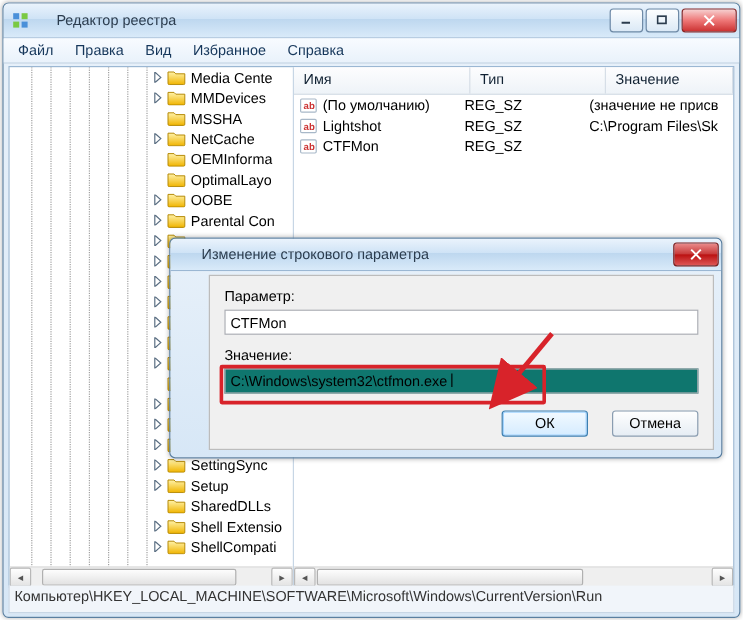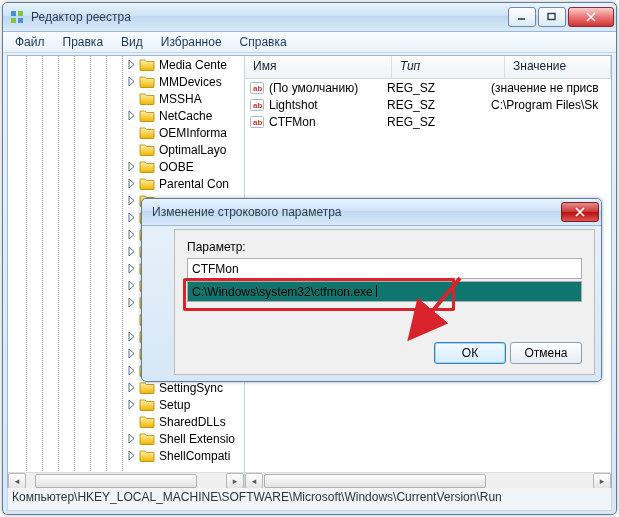--- a/index.html
+++ b/index.html
@@ -1,21 +1,21 @@
 <!DOCTYPE html>
 <html><head>
 <meta charset="utf-8">
 <style>
   html,body{margin:0;padding:0;font-family:"Segoe UI",Tahoma,sans-serif;font-size:12px;color:#000;background:#fff;}
   body{width:619px;height:517px;overflow:hidden;position:relative;}
   .window{position:absolute;border:1px solid #5a7fa0;border-radius:5px;background:linear-gradient(#e8f1fa,#d7e7f6);box-shadow:0 0 4px rgba(0,0,0,.3);}
   .main-window{left:2px;top:2px;width:613px;height:511px;}
   .titlebar{height:28px;display:flex;align-items:center;padding:0 2px 0 6px;background:linear-gradient(#eaf3fc,#cfe3f6 45%,#bdd7ef 46%,#d9eaf9);border-bottom:1px solid #9bb7d3;border-radius:5px 5px 0 0;}
   .titlebar .app-icon{width:16px;height:16px;margin-right:6px;}
-  .titlebar .title{flex:1;color:#2b3c4e;}
+  .titlebar .title{flex:1;color:#2b3c4e;margin-left:16px;}
   .win-btns{display:flex;gap:2px;}
   .win-btn{width:26px;height:18px;border:1px solid #6f8aa6;border-radius:3px;background:linear-gradient(#fdfeff,#dbe9f6);display:flex;align-items:center;justify-content:center;}
   .win-btn.close{width:44px;background:linear-gradient(#f6cfcf,#e77,#c33);border-color:#8a2a2a;color:#fff;}
   .win-btn svg{display:block;}
   .menubar{height:20px;background:linear-gradient(#f8fbff,#e9f2fb);border-bottom:1px solid #c7d6e5;display:flex;align-items:center;padding:0 4px;gap:2px;}
   .menubar span{padding:2px 8px;color:#16375b;}
   .client{position:absolute;left:4px;right:4px;top:52px;bottom:24px;background:#fff;border:1px solid #9bb7d3;}
   .split{position:absolute;inset:0;display:flex;}
   .tree-pane{width:236px;border-right:1px solid #c7d6e5;position:relative;overflow:hidden;}
   .list-pane{flex:1;position:relative;overflow:hidden;}
@@ -23,21 +23,21 @@
   .tree-lines div{position:absolute;top:0;bottom:0;width:0;border-left:1px dotted #a0a0a0;}
   .tree-items{position:absolute;left:118px;top:0;right:0;}
   .tree-item{height:17px;display:flex;align-items:center;white-space:nowrap;}
   .expander{width:11px;height:11px;display:flex;align-items:center;justify-content:center;margin-right:2px;color:#5b6f83;}
   .expander svg{display:block;}
   .folder-icon{width:16px;height:13px;margin-right:4px;}
   .tree-item span.lbl{overflow:hidden;text-overflow:clip;}
   .list-header{height:22px;background:linear-gradient(#fdfdfe,#eef3f8);border-bottom:1px solid #d0dae4;display:flex;}
   .list-header div{border-right:1px solid #d6dee7;padding:3px 8px;color:#123;}
   .col-name{width:130px;}
-  .col-type{width:96px;font-style:italic;}
+  .col-type{width:96px;}
   .col-val{flex:1;}
   .list-rows{position:absolute;left:0;right:0;top:22px;bottom:16px;padding-top:1px;}
   .list-row{height:17px;display:flex;align-items:center;}
   .list-row .c1{width:130px;padding-left:4px;display:flex;align-items:center;}
   .list-row .c2{width:96px;padding-left:8px;}
   .list-row .c3{flex:1;padding-left:8px;white-space:nowrap;overflow:hidden;}
   .str-icon{width:16px;height:16px;margin-right:4px;}
   .hscroll{position:absolute;left:0;right:0;bottom:0;height:16px;background:#efefef;border-top:1px solid #dcdcdc;display:flex;align-items:center;}
   .hscroll .btn{width:16px;height:14px;background:linear-gradient(#fefefe,#e4e4e4);border:1px solid #b8b8b8;border-radius:2px;display:flex;align-items:center;justify-content:center;color:#555;font-size:9px;}
   .hscroll .track{flex:1;height:14px;position:relative;margin:0 1px;}
@@ -47,21 +47,21 @@
   .dialog{left:141px;top:198px;width:459px;height:182px;z-index:10;}
   .dialog .titlebar{height:26px;}
   .dialog .title{font-size:12px;}
   .dlg-close{width:36px;height:18px;border-radius:3px;background:linear-gradient(#e98b8b,#c83a3a 48%,#b11 52%,#d55);border:1px solid #7a1d1d;display:flex;align-items:center;justify-content:center;}
   .dlg-body{position:absolute;left:6px;right:6px;top:30px;bottom:6px;background:#f0f0f0;border:1px solid #bcbcbc;padding:10px 12px;margin-left:26px;}
   .dlg-label{color:#000;margin-bottom:4px;}
   .dlg-input{width:100%;height:21px;border:1px solid #abadb3;background:#0f766e;padding:2px 4px;box-sizing:border-box;font-family:inherit;font-size:12px;}
   .dlg-input[readonly]{background:#fff;}
   .dlg-value-wrap{position:relative;margin-top:2px;}
   .highlight-box{position:absolute;left:-4px;top:-3px;width:266px;height:27px;border:3px solid #d8232a;border-radius:2px;pointer-events:none;}
-  .dlg-buttons{position:absolute;right:12px;bottom:10px;display:flex;gap:4px;}
+  .dlg-buttons{position:absolute;right:12px;bottom:10px;display:flex;gap:20px;}
   .dlg-btn{min-width:72px;height:22px;border:1px solid #8a9db1;border-radius:3px;background:linear-gradient(#fefefe,#e6edf4);font-family:inherit;font-size:12px;}
   .dlg-btn.primary{border-color:#3c7fb1;box-shadow:0 0 0 1px #a1d3ff inset;background:linear-gradient(#f2f9ff,#d5ecff);}
   
   .arrow{position:absolute;pointer-events:none;z-index:20;}
   .caret{font-family:inherit;}
 </style>
 </head>
 <body>
 
 <svg width="0" height="0" style="position:absolute">
@@ -456,20 +456,21 @@
     <div class="dlg-close">
         <svg width="10" height="10">
           <use href="#x-icon"></use>
         </svg>
       </div>
   </div>
   <div class="dlg-body">
     <div class="dlg-label">Параметр:</div>
     <input class="dlg-input" readonly="" value="CTFMon" style="">
 
+    <div class="dlg-label" style="margin-top:10px">Значение:</div>
     <div class="dlg-value-wrap">
       <input class="dlg-input" value="C:\Windows\system32\ctfmon.exe" style=""><span class="caret" style="position:absolute;left:188px;top:2px;color:#000">|</span>
       <div class="highlight-box"></div>
     </div>
 
     <div class="dlg-buttons">
       <button class="dlg-btn primary">ОК</button>
       <button class="dlg-btn">Отмена</button>
     </div>
   </div>

